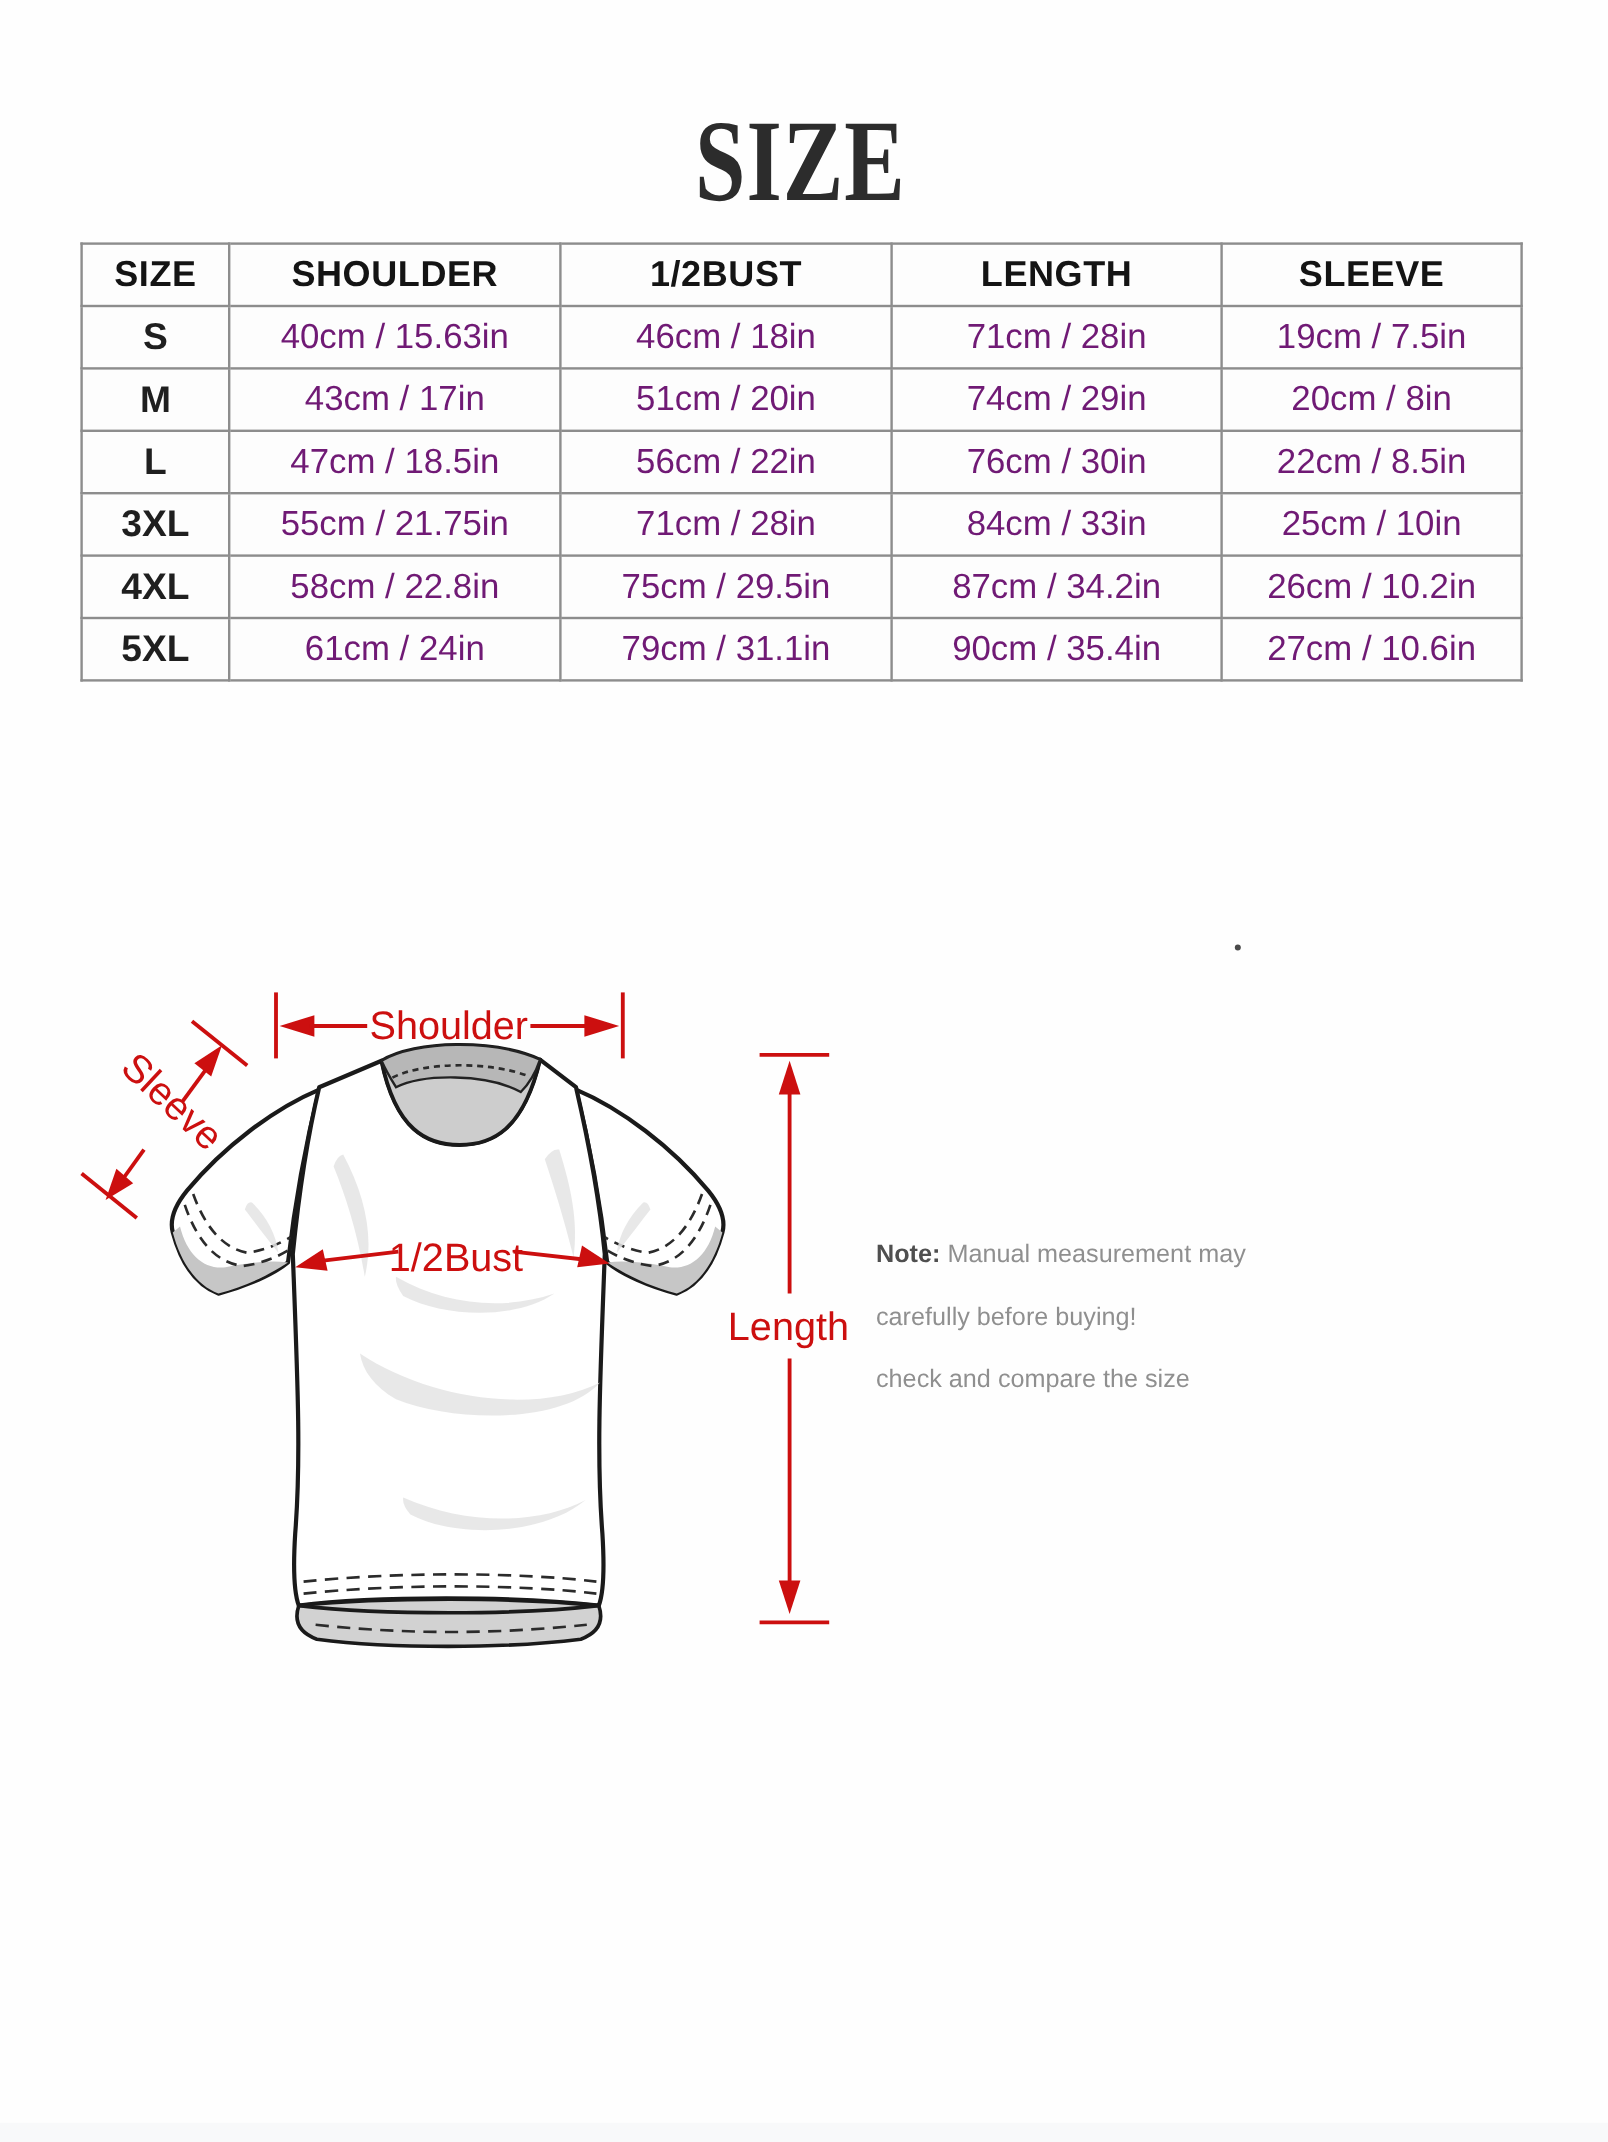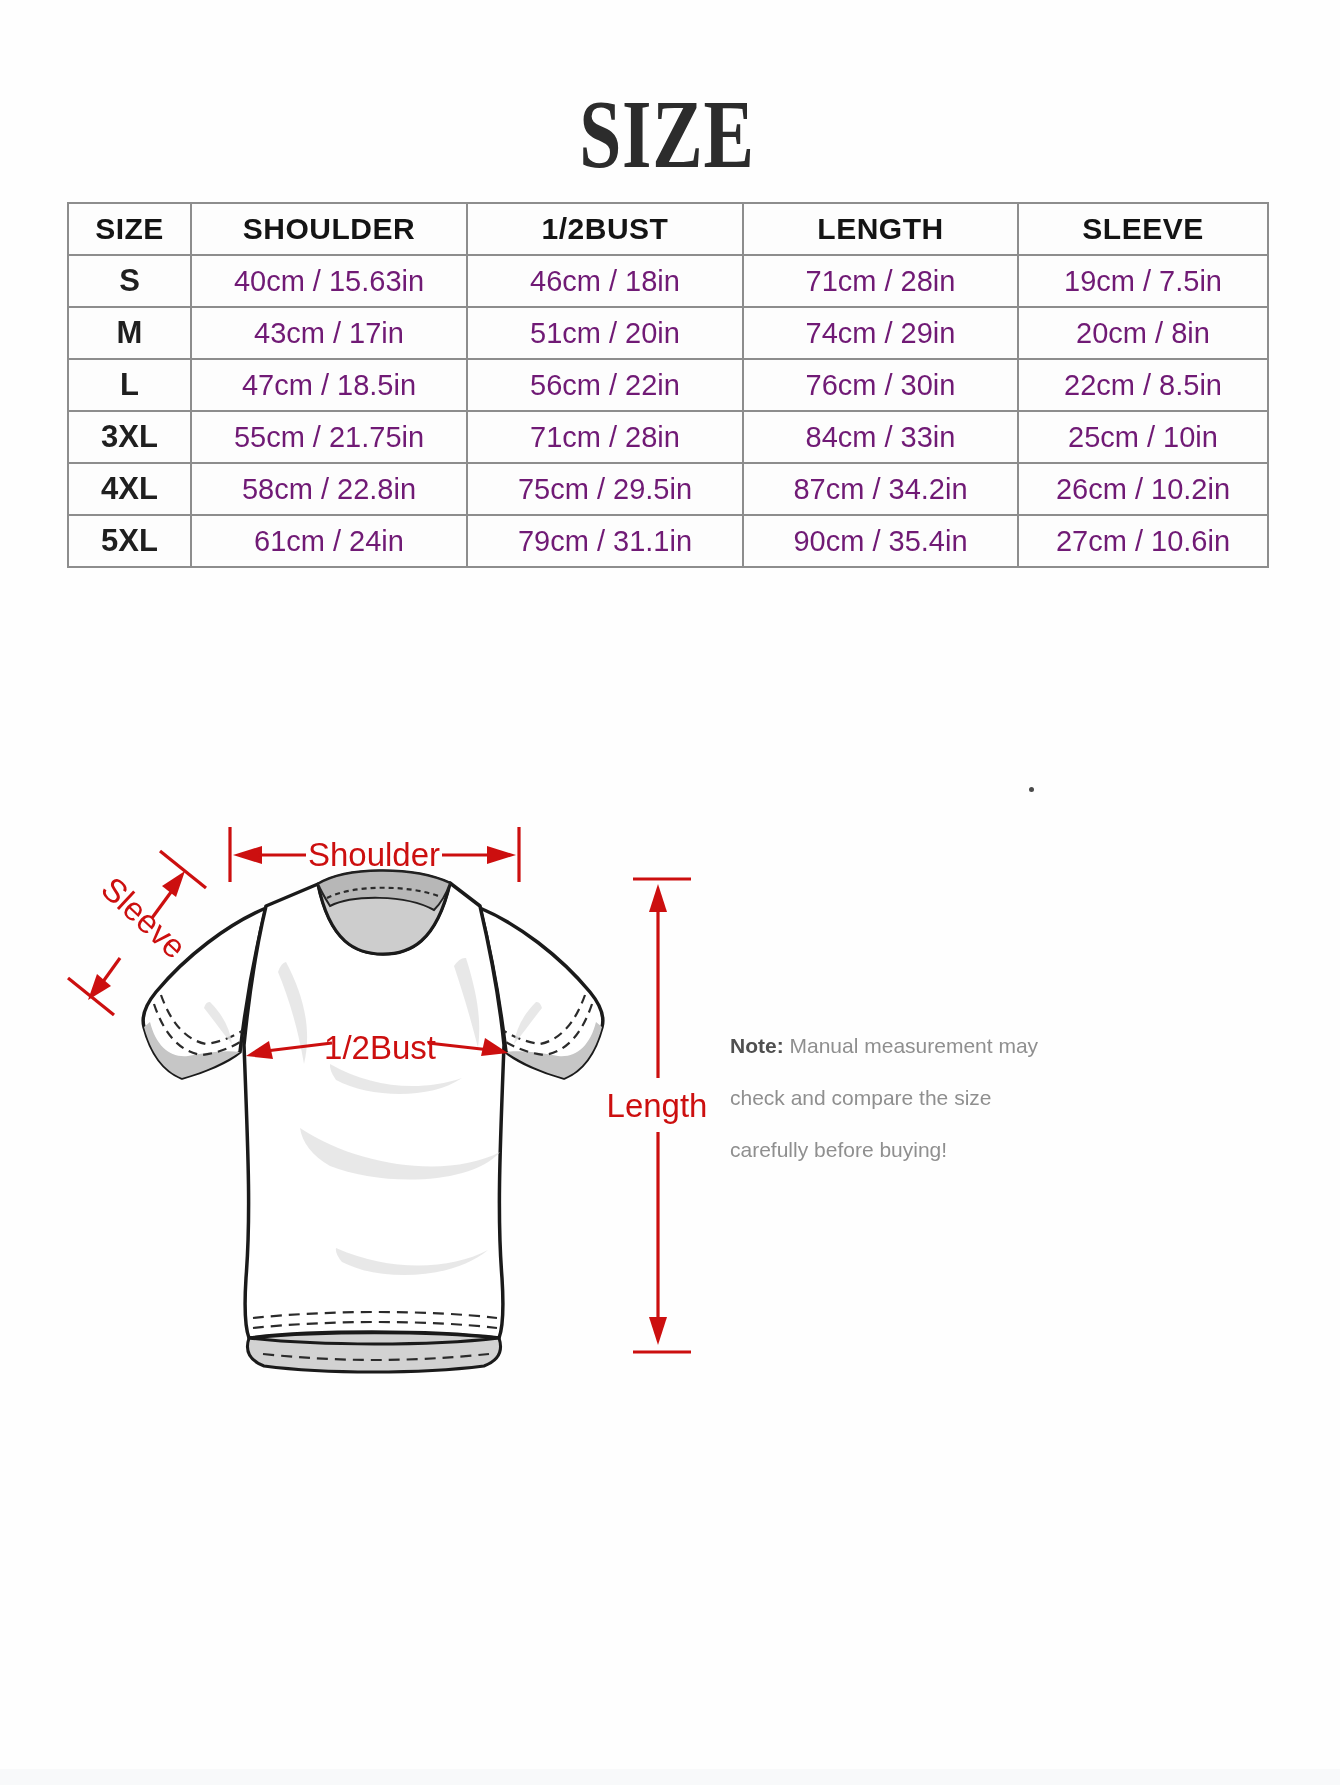--- a/index.html
+++ b/index.html
@@ -187,18 +187,18 @@
     <polygon class="redfill" points="658,884 649,912 667,912"></polygon>
     <line class="redline" x1="658" y1="908" x2="658" y2="1078"></line>
     <text class="redtext" x="657" y="1117" text-anchor="middle">Length</text>
     <line class="redline" x1="658" y1="1132" x2="658" y2="1335"></line>
     <polygon class="redfill" points="658,1345 649,1317 667,1317"></polygon>
     <line class="redline" x1="633" y1="1352" x2="691" y2="1352"></line>
   </svg>
 
   <div class="note">
     <div><span class="note-label">Note:</span> <span>Manual measurement may</span></div>
+    <div>carefully before buying!</div>
     <div>check and compare the size</div>
-    <div>carefully before buying!</div>
   </div>
 
   <div class="bottom-strip"></div>
 </div>
 
 </body></html>

